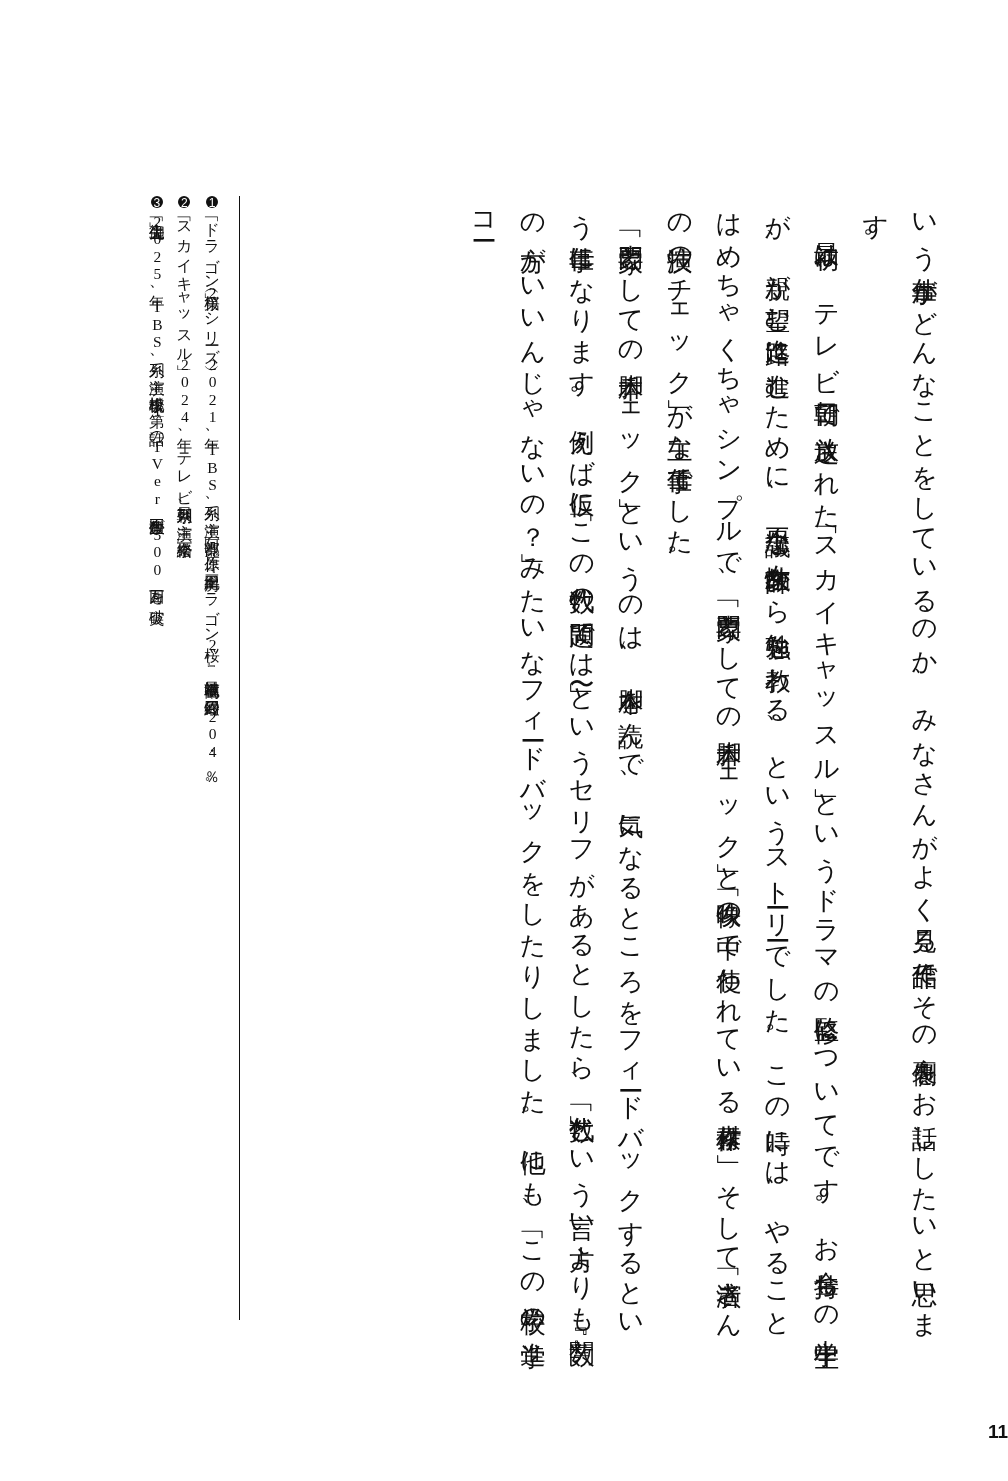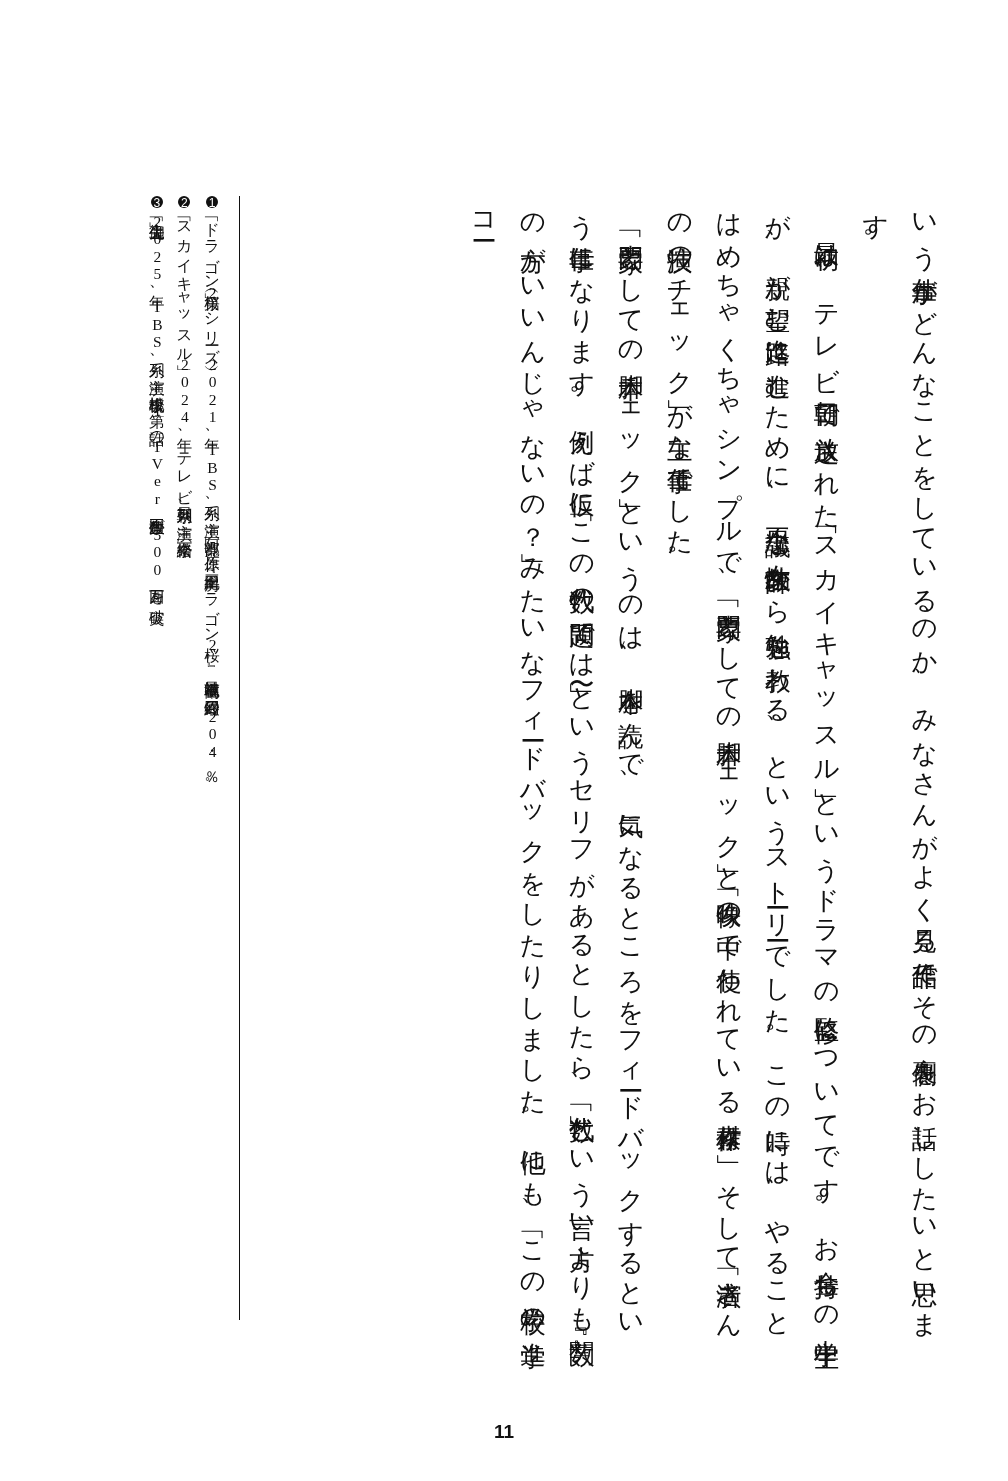--- a/index.html
+++ b/index.html
@@ -82,21 +82,21 @@
     font-size: 0.78em;
     font-family: "Liberation Sans", sans-serif;
     margin-bottom: 0.25em;
   }
 
   .page-number {
     position: absolute;
     left: 0;
     right: 0;
     bottom: 38px;
-    text-align: center;
+    text-align: right;
     font-size: 19px;
     font-family: "Liberation Sans", sans-serif;
     font-weight: bold;
     color: #111111;
   }
 </style>
 </head>
 <body>
 
 <div class="page">

